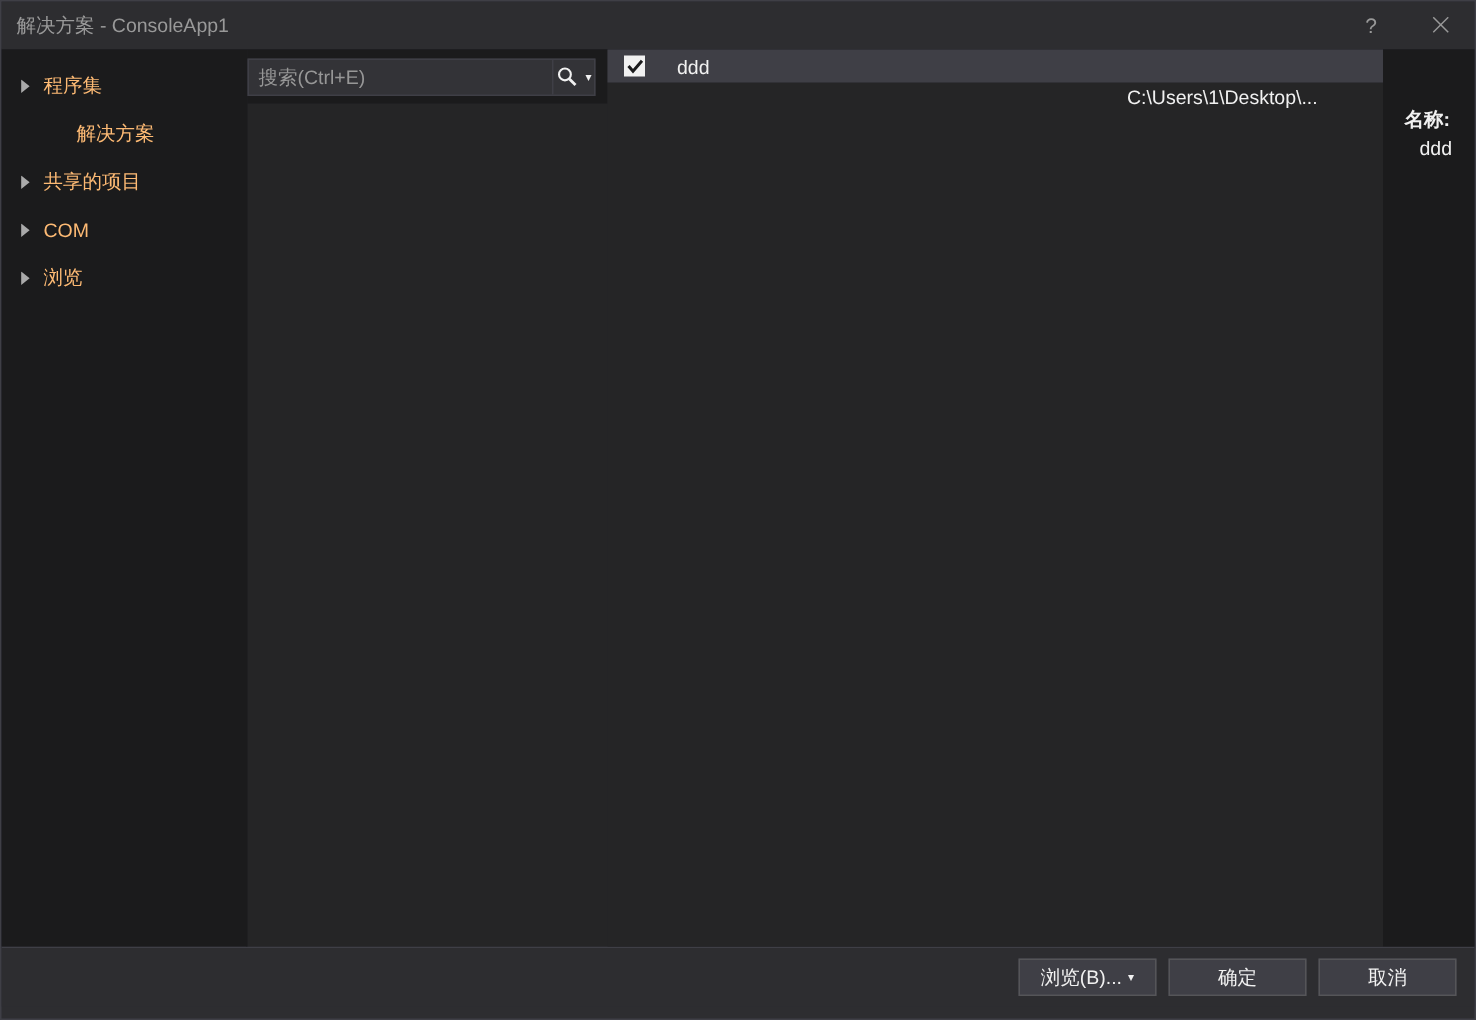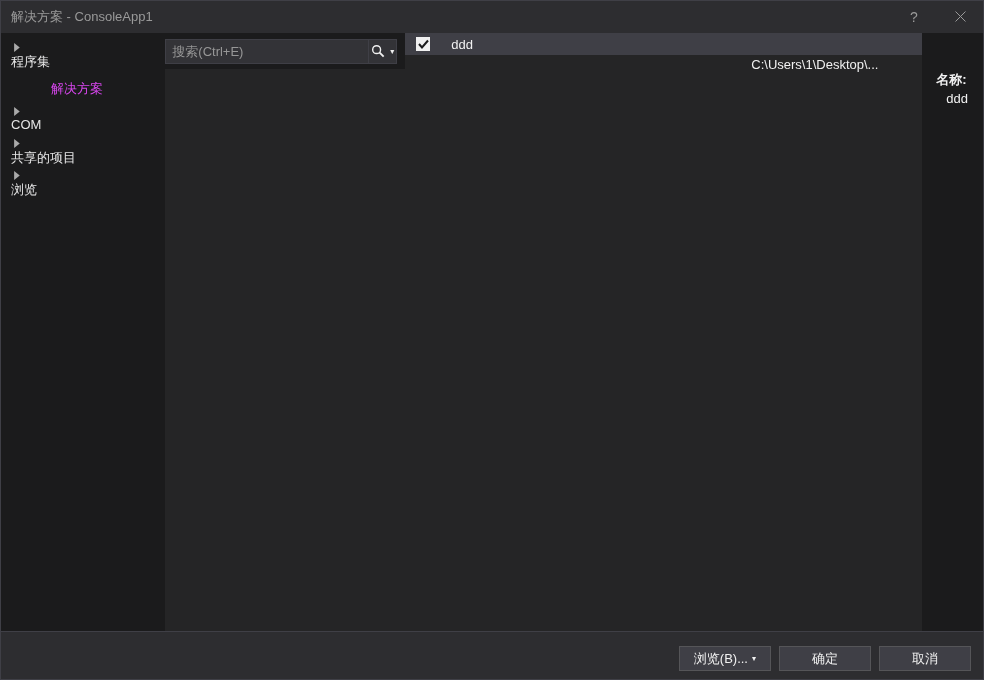--- a/index.html
+++ b/index.html
@@ -56,36 +56,35 @@
       background: #1b1b1c;
     }
     .sidebar {
       width: 212px;
       background: #1b1b1c;
       padding-top: 8px;
     }
     .sidebar-item {
       height: 32px;
       display: flex;
-      align-items: flex-start;
+      align-items: center;
       padding-left: 10px;
       cursor: default;
-      color: #e5e5e5;
-      flex-direction: column;
+      color: #fdba74;
     }
     .sidebar-item.selected {
       background: #3f3f46;
     }
     .sidebar-sub-item {
       height: 32px;
       display: flex;
       align-items: center;
       padding-left: 50px;
       cursor: default;
-      color: #d946ef;
+      color: #fdba74;
     }
     .sidebar-chevron {
       width: 12px;
       height: 12px;
       margin-right: 6px;
       display: flex;
       align-items: center;
       justify-content: center;
     }
     .sidebar-chevron svg {
@@ -229,21 +228,21 @@
       margin-top: 28px;
     }
     .details-value {
       color: #f1f1f1;
       padding-left: 10px;
     }
     .button-bar {
       height: 40px;
       background: #2d2d30;
       display: flex;
-      align-items: flex-end;
+      align-items: center;
       justify-content: flex-end;
       padding-right: 12px;
       gap: 8px;
       border-top: 1px solid #3f3f46;
     }
     .btn {
       min-width: 92px;
       height: 25px;
       background: #3f3f46;
       border: 1px solid #555558;
@@ -285,29 +284,29 @@
     </div>
     <div class="sidebar-sub-item">
       <span>解决方案</span>
     </div>
     <div class="sidebar-item">
       <span class="sidebar-chevron">
         <svg viewBox="0 0 8 8">
             <path d="M1 0 L6 4 L1 8 Z" fill="#aaaaaa"></path>
           </svg>
       </span>
-      <span>COM</span>
+      <span>共享的项目</span>
     </div>
     <div class="sidebar-item">
       <span class="sidebar-chevron">
         <svg viewBox="0 0 8 8">
             <path d="M1 0 L6 4 L1 8 Z" fill="#aaaaaa"></path>
           </svg>
       </span>
-      <span>共享的项目</span>
+      <span>COM</span>
     </div>
     <div class="sidebar-item">
       <span class="sidebar-chevron">
         <svg viewBox="0 0 8 8">
             <path d="M1 0 L6 4 L1 8 Z" fill="#aaaaaa"></path>
           </svg>
       </span>
       <span>浏览</span>
     </div>
   </div>

